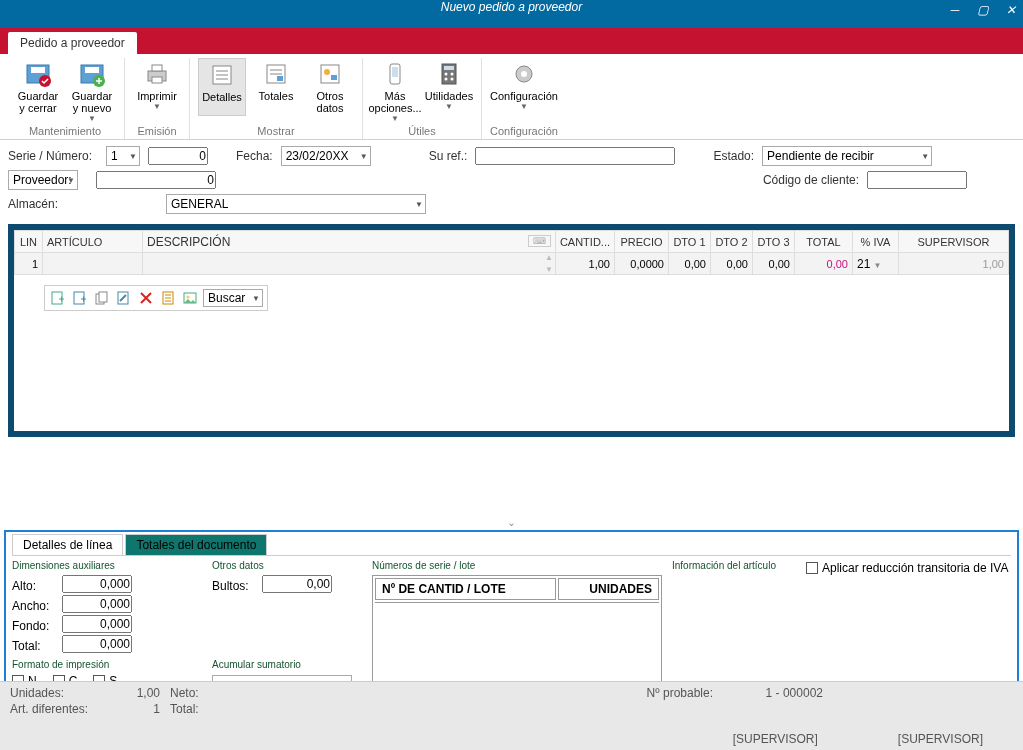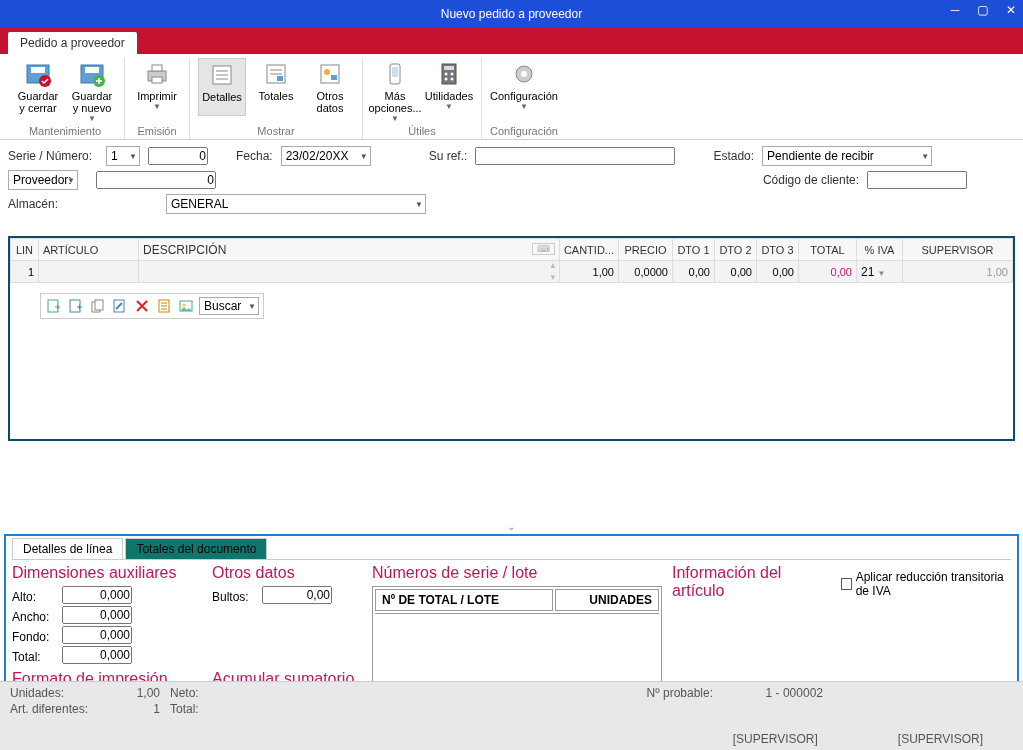--- a/index.html
+++ b/index.html
@@ -1,19 +1,19 @@
 <!DOCTYPE html>
 <html><head>
 <meta charset="utf-8">
 <style>
 * { box-sizing: border-box; margin: 0; padding: 0; font-family: "Segoe UI", Tahoma, sans-serif; font-size: 12px; }
 body { background: #fff; width: 1023px; height: 750px; overflow: hidden; position: relative; }
 
 
-.titlebar { background: #1d4ed8; height: 28px; color: #fff; display: flex; align-items: center; justify-content: center; position: relative; }
+.titlebar { background: #0369a1; height: 28px; color: #fff; display: flex; align-items: flex-start; justify-content: center; position: relative; font-style: italic; }
 .titlebar-title { font-size: 12px; }
 .win-controls { position: absolute; right: 4px; top: 2px; display: flex; gap: 12px; }
 .win-controls span { width: 16px; height: 16px; display: inline-flex; align-items: center; justify-content: center; cursor: default; color:#fff; }
 
 
 .tabstrip { background: #c51230; height: 26px; display: flex; align-items: flex-end; padding-left: 8px; }
 .tabstrip .tab { background: #fff; color: #333; padding: 4px 12px; border-top-left-radius: 2px; border-top-right-radius: 2px; font-size: 12px; }
 
 
 .ribbon { background: #fff; border-bottom: 1px solid #d0d0d0; height: 86px; display: flex; padding: 4px 6px 0 6px; }
@@ -29,42 +29,42 @@
 
 
 .formbar { padding: 6px 8px; }
 .formrow { display: flex; align-items: center; gap: 8px; margin-bottom: 4px; }
 .lblf { font-size: 12px; color: #333; }
 input[type=text].field, .combo { border: 1px solid #aaa; height: 20px; padding: 0 4px; font-size: 12px; background:#fff; }
 .combo { display: inline-flex; align-items: center; position: relative; }
 .combo .caret { position: absolute; right: 2px; font-size: 8px; color: #555; }
 
 
-.grid { border: 2px solid #0c4a6e; margin: 12px 8px; }
+.grid { border: 6px solid #0c4a6e; margin: 0 8px; }
 .grid table { width: 100%; border-collapse: collapse; }
 .grid th, .grid td { border: 1px solid #ddd; font-size: 11px; padding: 2px 4px; height: 22px; }
 .grid th { background: #f7f7f7; font-weight: normal; color:#333; }
 .grid td { text-align: right; }
 .grid td.left { text-align: left; }
 
 
 .line-toolbar { border: 1px solid #ccc; margin: 10px 0 0 30px; display: inline-flex; align-items: center; padding: 3px 4px; gap: 4px; }
 .line-toolbar .ti { width: 18px; height: 18px; display:inline-flex; align-items:center; justify-content:center; }
 
 
 .splitter { text-align: center; color: #888; font-size: 10px; margin-top: 80px; }
 
 
 .bottom-panel { border: 2px solid #1e7fd6; margin: 2px 4px; padding: 2px 6px 6px 6px; }
 .panel-tabs { display: flex; border-bottom: 1px solid #ccc; }
 .panel-tabs .ptab { padding: 3px 10px; font-size: 12px; border: 1px solid #ccc; border-bottom: none; background: #0f766e; margin-right: 2px; }
 .panel-tabs .ptab.active { background: #fff; }
 .panel-body { display: flex; padding-top: 4px; gap: 10px; }
 .sect { }
-.sect-title { font-size: 16px; color: #be185d; margin-bottom: 4px; }
+.sect-title { font-size: 10px; color: #14532d; margin-bottom: 4px; }
 .dimrow { display: flex; align-items: flex-end; margin-bottom: 2px; }
 .dimrow .dlbl { width: 50px; }
 .dimrow input { width: 70px; text-align: right; }
 
 .serial-table { border: 1px solid #999; width: 290px; }
 .serial-table th { background: #fff; font-weight: bold; border: 1px solid #999; padding: 3px 6px; text-align:left; font-size:12px; }
 .serial-table th.r { text-align:right; }
 .serial-body { height: 82px; border-top: 1px solid #999; }
 .serial-btns { display:flex; gap: 20px; margin-top: 6px; }
 .serial-btns button { width: 70px; height: 22px; border: 1px solid #999; background: #f4f4f4; font-size:12px; }
@@ -411,21 +411,21 @@
           <span></span>
           <span class="caret">▼</span>
         </span>
     </div>
 
     <div class="sect">
       <div class="sect-title">Números de serie / lote</div>
       <table class="serial-table">
         <tbody>
             <tr>
-              <th>Nº DE TOTAL / LOTE</th>
+              <th>Nº DE CANTID / LOTE</th>
               <th class="r">UNIDADES</th>
             </tr>
         <tr>
               <td colspan="2">
                 <div class="serial-body"></div>
               </td>
             </tr>
       </tbody>
         </table>
       <div class="serial-btns">

